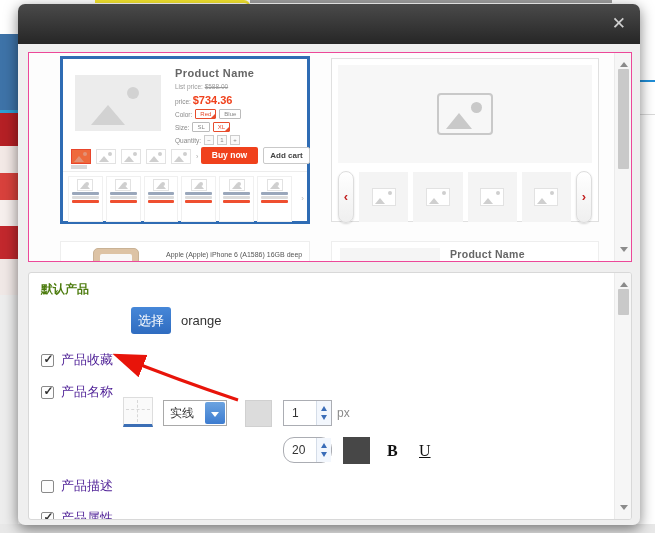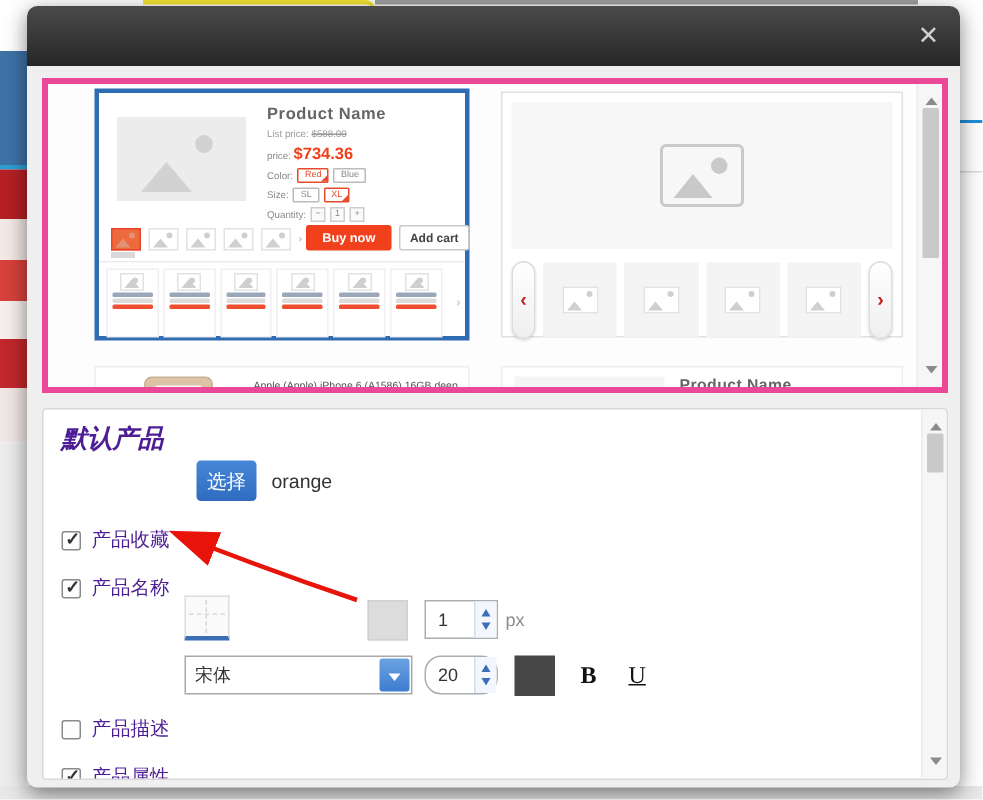--- a/index.html
+++ b/index.html
@@ -30,21 +30,21 @@
   
   .vscroll { position:absolute; top:0; bottom:0; right:0; width:17px; background:#f6f6f6; border-left:1px solid #ebebeb; }
   .scroll-arrow { position:absolute; left:0; width:17px; height:14px; }
   .scroll-arrow::after { content:""; position:absolute; left:5px; border:4px solid transparent; }
   .scroll-up { top:2px; } .scroll-up::after { top:3px; border-bottom:5px solid #8b8b8b; }
   .scroll-down { bottom:2px; } .scroll-down::after { bottom:3px; border-top:5px solid #8b8b8b; }
   .scroll-thumb { position:absolute; left:3px; width:11px; background:#c9c9c9; border-radius:1px; }
 
   
   #templates-panel { position:absolute; left:10px; top:48px; width:604px; height:210px; background:#fdfdfd;
-                     border:4px solid #ec4899; overflow:hidden; }
+                     border:1px solid #ec4899; overflow:hidden; }
   #tpl-thumb { top:16px; height:100px; }
 
   .tpl { position:absolute; background:#fff; }
   #tpl1 { left:31px; top:3px; width:250px; height:168px; border:3px solid #2f6cb4; }
   #tpl2 { left:302px; top:5px; width:268px; height:164px; border:1px solid #e0e0e0; }
   #tpl3 { left:31px; top:188px; width:250px; height:60px; border:1px solid #eee; }
   #tpl4 { left:302px; top:188px; width:268px; height:60px; border:1px solid #eee; }
 
   
   .pic { position:relative; overflow:hidden; }
@@ -108,21 +108,21 @@
   .t3-text { position:absolute; left:105px; top:9px; font-size:7px; color:#555; }
   .t4-img { position:absolute; left:8px; top:6px; width:100px; height:44px; background:#f5f5f5; }
   .t4-col { position:absolute; left:118px; top:6px; width:136px; }
   .t4-name { font-size:10.5px; font-weight:bold; color:#666; letter-spacing:.3px; padding-bottom:4px; border-bottom:1px solid #eee; }
 
   
   #settings-panel { position:absolute; left:10px; top:268px; width:604px; height:248px; background:#fff;
                     border:1px solid #d8d8d8; border-radius:3px; overflow:hidden; }
   #set-thumb { top:16px; height:26px; }
   .s-abs { position:absolute; }
-  #lbl-default { left:12px; top:8px; font-size:17px; font-weight:bold; color:#4c1d95;font-style:italic; }
+  #lbl-default { left:12px; top:8px; font-size:12px; font-weight:bold; color:#4d7c0f; }
   #btn-select { left:102px; top:34px; width:40px; height:27px; background:linear-gradient(#4687d8,#2f6cc0);
                 color:#fff; font-size:13px; text-align:center; line-height:27px; border-radius:3px; cursor:pointer; }
   #val-orange { left:152px; top:34px; font-size:13px; color:#333; line-height:27px; }
 
   .cb-row { left:12px; display:flex; align-items:center; gap:7px; }
   .checkbox { width:13px; height:13px; border:1px solid #8a8a8a; border-radius:2px; background:#fdfdfd;
               position:relative; font-size:12px; line-height:11px; color:#333; text-align:center; }
   .checkbox.checked::after { content:"✓"; position:absolute; left:0; top:-1px; width:13px; font-weight:bold; }
   .cb-label { font-size:13px; color:#4c1d95; }
 
@@ -314,34 +314,34 @@
     <div class="s-abs cb-row" id="cb-favorite">
       <span class="checkbox checked"></span>
       <span class="cb-label">产品收藏</span>
     </div>
     <div class="s-abs cb-row" id="cb-name">
       <span class="checkbox checked"></span>
       <span class="cb-label">产品名称</span>
     </div>
 
     <div class="s-abs border-picker"></div>
+    <div class="selectbox" id="sel-line">
+      <span class="sel-text">实线</span>
+      <span class="sel-arrow"></span>
+    </div>
     <div class="swatch" id="swatch-border"></div>
     <div class="spinner" id="spin-width">
       <span class="spin-val">1</span>
       <span class="spin-btns">
         <span class="spin-btn spin-up"></span>
         <span class="spin-btn spin-down"></span>
       </span>
     </div>
     <div class="s-abs" id="lbl-px">px</div>
 
-    <div class="selectbox" id="sel-font">
-      <span class="sel-text">宋体</span>
-      <span class="sel-arrow"></span>
-    </div>
     <div class="spinner" id="spin-size">
       <span class="spin-val">20</span>
       <span class="spin-btns">
         <span class="spin-btn spin-up"></span>
         <span class="spin-btn spin-down"></span>
       </span>
     </div>
     <div class="swatch" id="swatch-font"></div>
     <div class="s-abs" id="lbl-bold">B</div>
     <div class="s-abs" id="lbl-underline">U</div>

